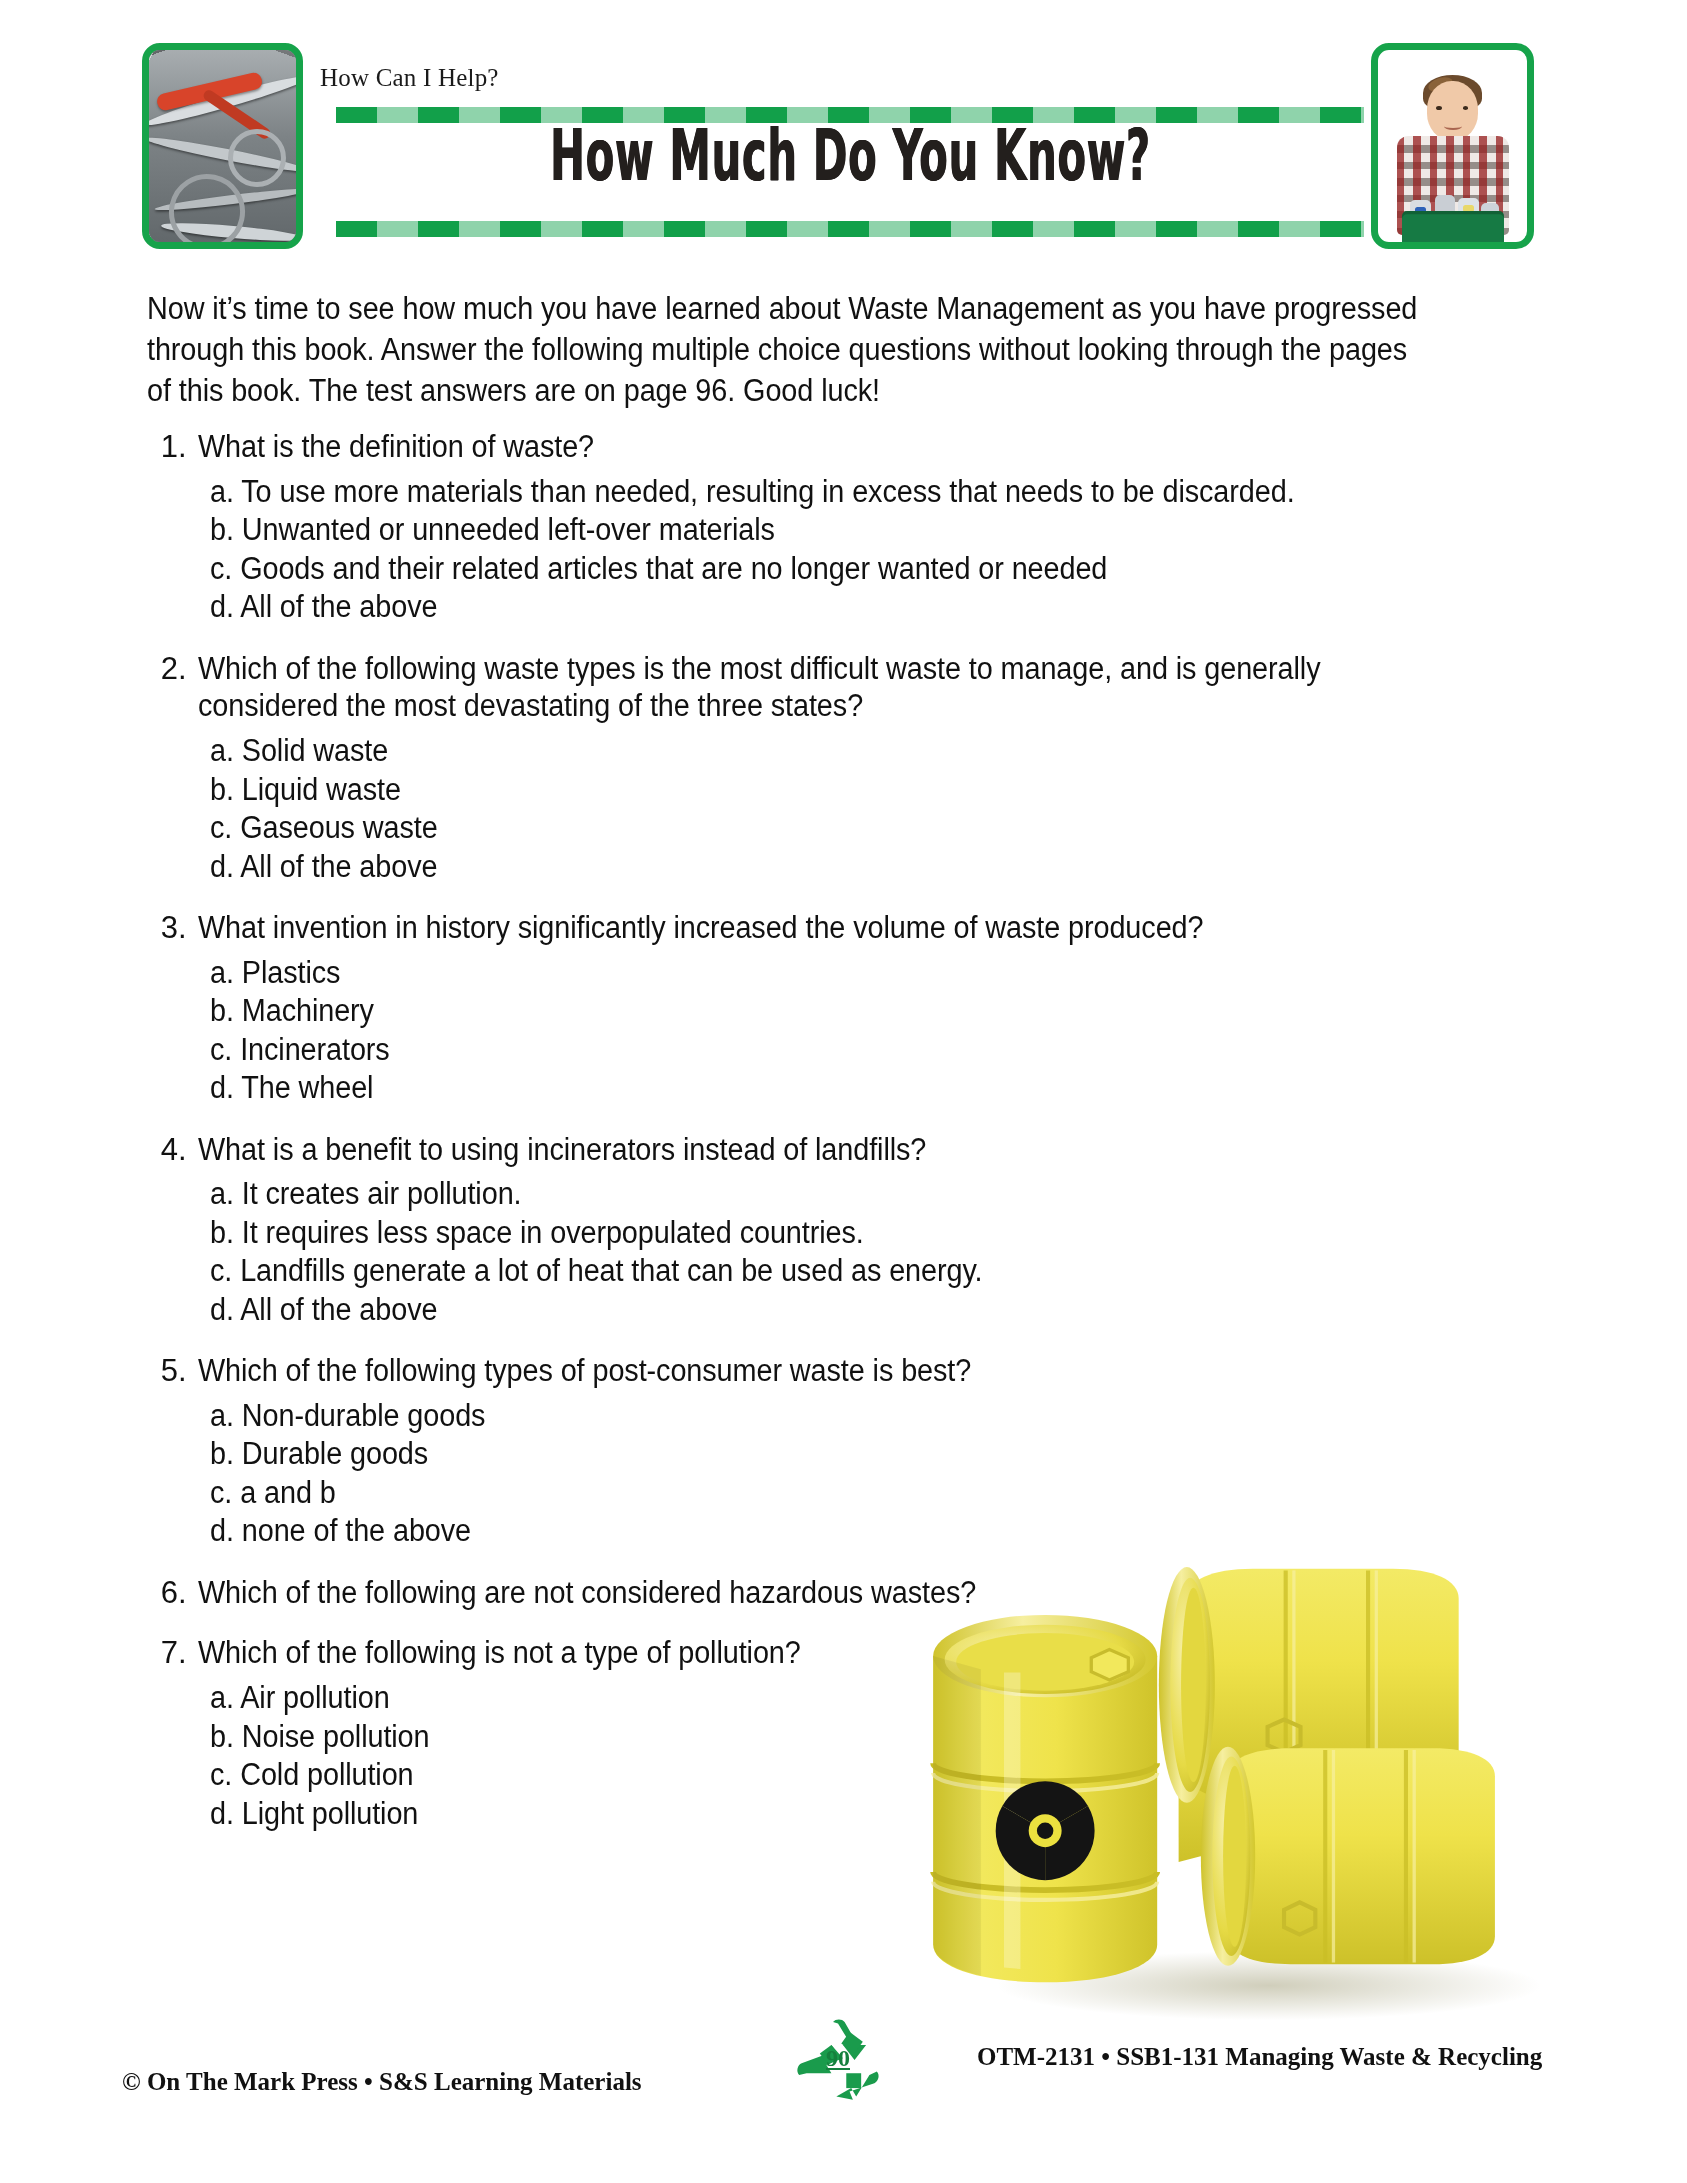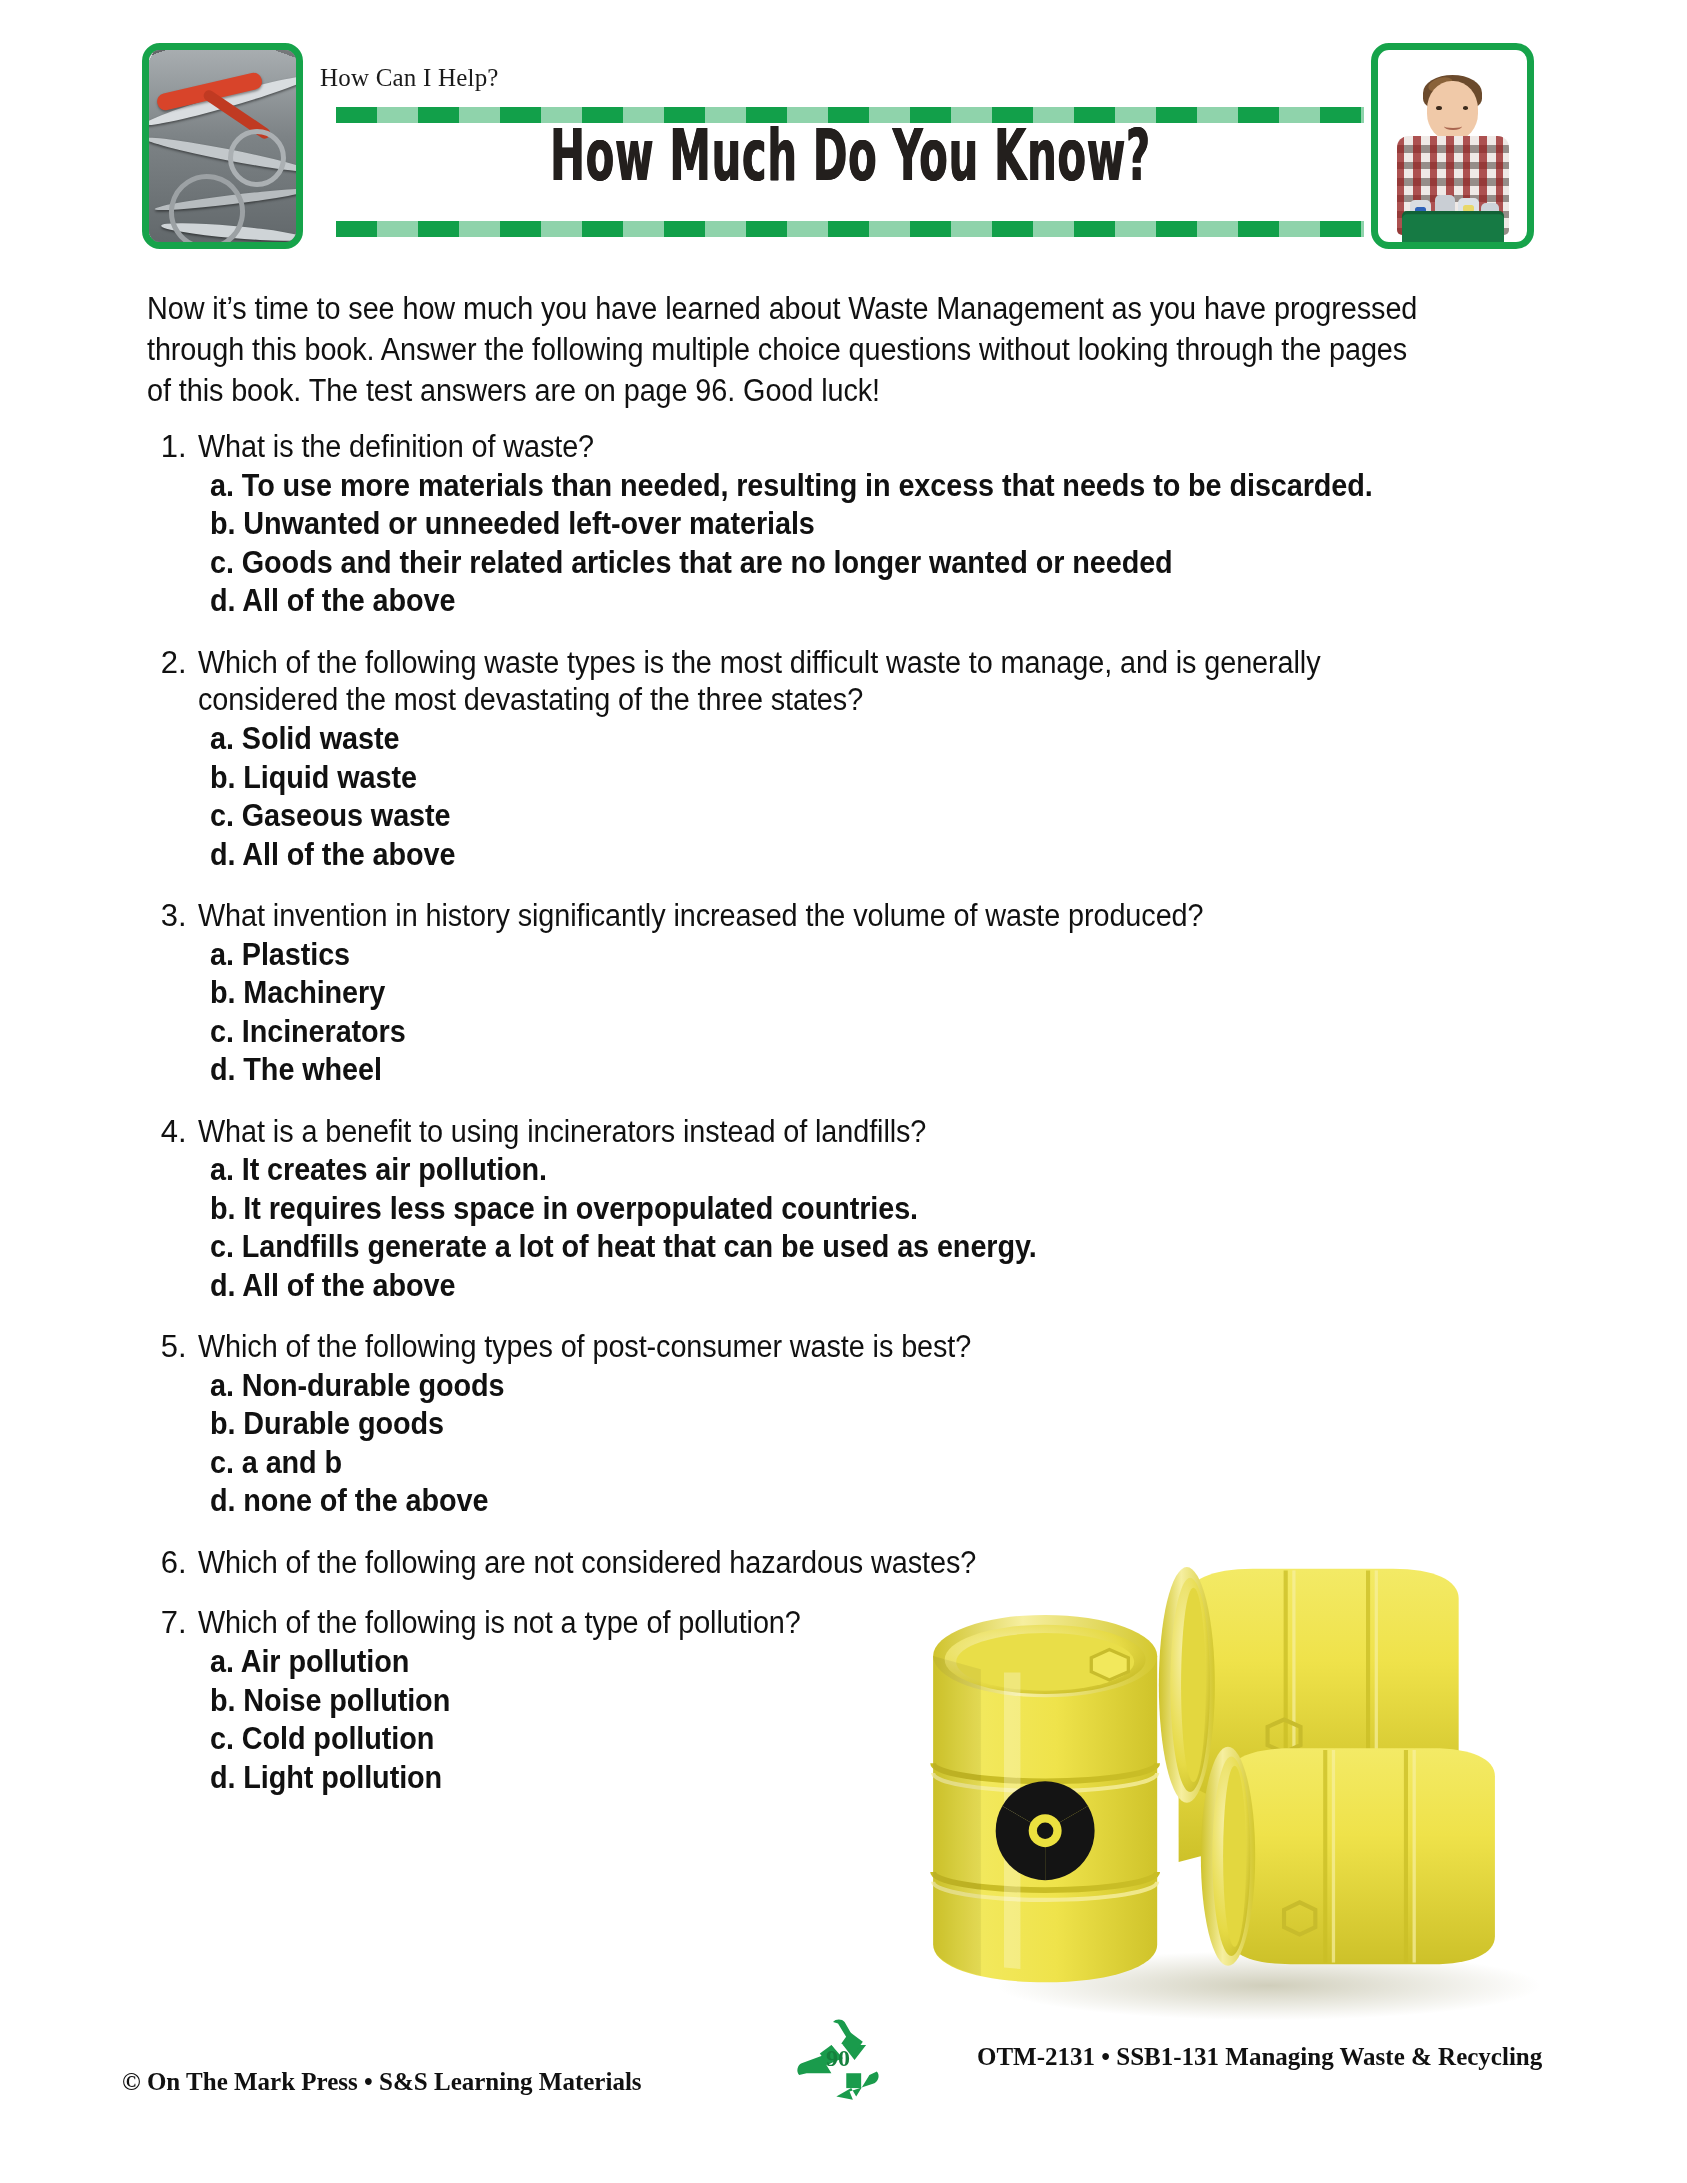--- a/index.html
+++ b/index.html
@@ -239,22 +239,21 @@
     font-size: 31px;
     line-height: 1.22;
     color: #111;
     transform: scaleX(0.93);
     transform-origin: left top;
     max-width: 1318px;
     letter-spacing: -0.1px;
   }
   .opts {
     margin-left: 63px;
-    margin-top: 1px;
-    font-weight: bold;
+    margin-top: 7px;
   }
   .opt {
     font-size: 31px;
     line-height: 1.24;
     color: #111;
     transform: scaleX(0.93);
     transform-origin: left top;
     letter-spacing: -0.1px;
     white-space: nowrap;
   }
@@ -298,20 +297,21 @@
   }
   .page-num {
     position: absolute;
     left: 795px; top: 10px;
     width: 86px;
     text-align: center;
     font-family: "Liberation Serif", serif;
     font-weight: bold;
     font-size: 24px;
     color: #15803d;
+    text-decoration: underline;
   }
 </style>
 </head>
 <body>
 
 <div class="page">
 
   <div class="header">
 
     <div class="photo-left">

